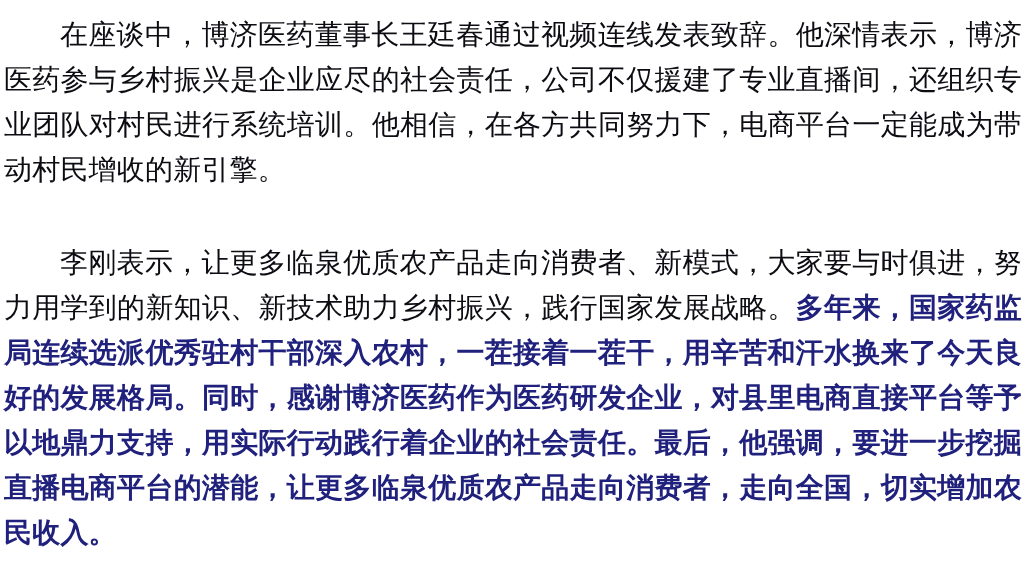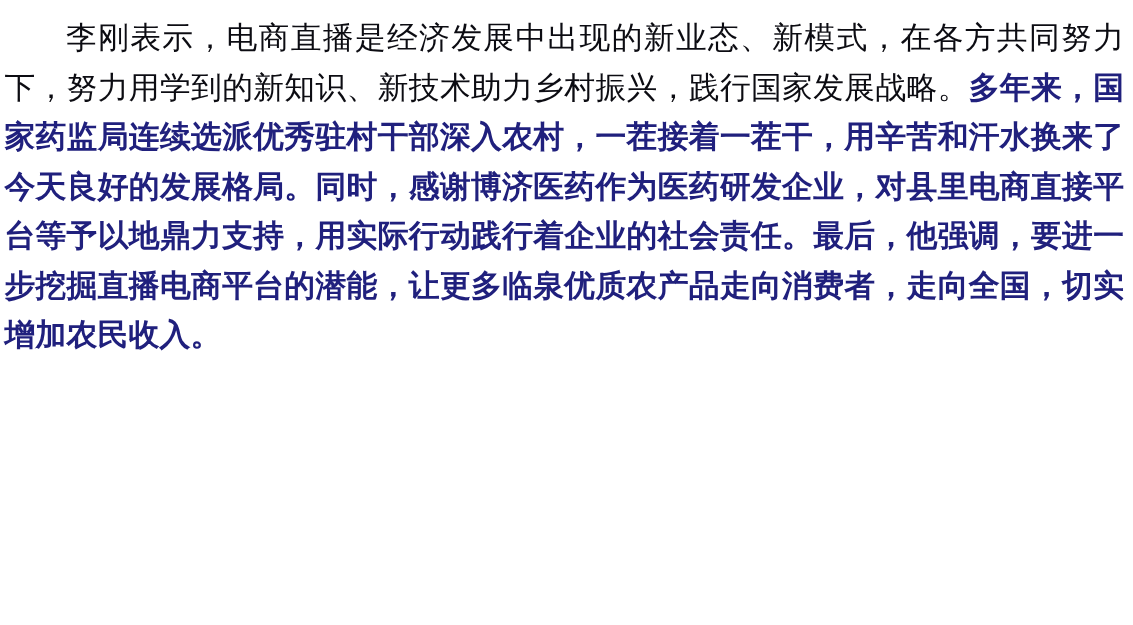--- a/index.html
+++ b/index.html
@@ -32,14 +32,15 @@
   }
   .emphasis {
     font-weight: bold;
     color: var(--emphasis-text-color, #20207d);
   }
 </style>
 </head>
 <body style="background: rgb(255, 255, 255);">
 
 <div class="article">
-  <p><span>李刚表示，电商直播是经济发展中出现的新业态、新模式，在各方共同努力下，努力用学到的新知识、新技术助力乡村振兴，践行国家发展战略。</span><span class="emphasis">多年来，国家药监局连续选派优秀驻村干部深入农村，一茬接着一茬干，用辛苦和汗水换来了今天良好的发展格局。同时，感谢博济医药作为医药研发企业，对县里电商直接平台等予以地鼎力支持，用实际行动践行着企业的社会责任。最后，他强调，要进一步挖掘直播电商平台的潜能，让更多临泉优质农产品走向消费者，走向全国，切实增加农民收入。</span></p>
+  <p>在座谈中，博济医药董事长王廷春通过视频连线发表致辞。他深情表示，博济医药参与乡村振兴是企业应尽的社会责任，公司不仅援建了专业直播间，还组织专业团队对村民进行系统培训。他相信，在各方共同努力下，电商平台一定能成为带动村民增收的新引擎。</p>
+  <p><span>李刚表示，让更多临泉优质农产品走向消费者、新模式，大家要与时俱进，努力用学到的新知识、新技术助力乡村振兴，践行国家发展战略。</span><span class="emphasis">多年来，国家药监局连续选派优秀驻村干部深入农村，一茬接着一茬干，用辛苦和汗水换来了今天良好的发展格局。同时，感谢博济医药作为医药研发企业，对县里电商直接平台等予以地鼎力支持，用实际行动践行着企业的社会责任。最后，他强调，要进一步挖掘直播电商平台的潜能，让更多临泉优质农产品走向消费者，走向全国，切实增加农民收入。</span></p>
 </div>
 
 </body></html>

